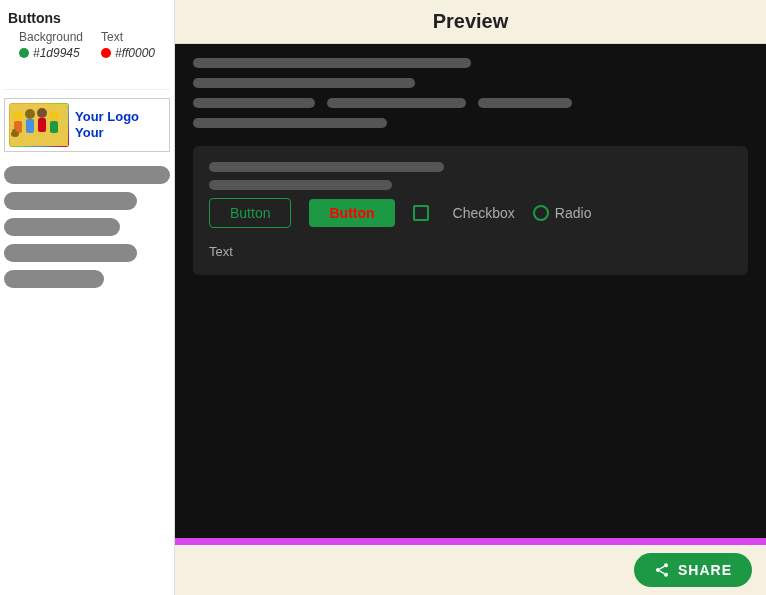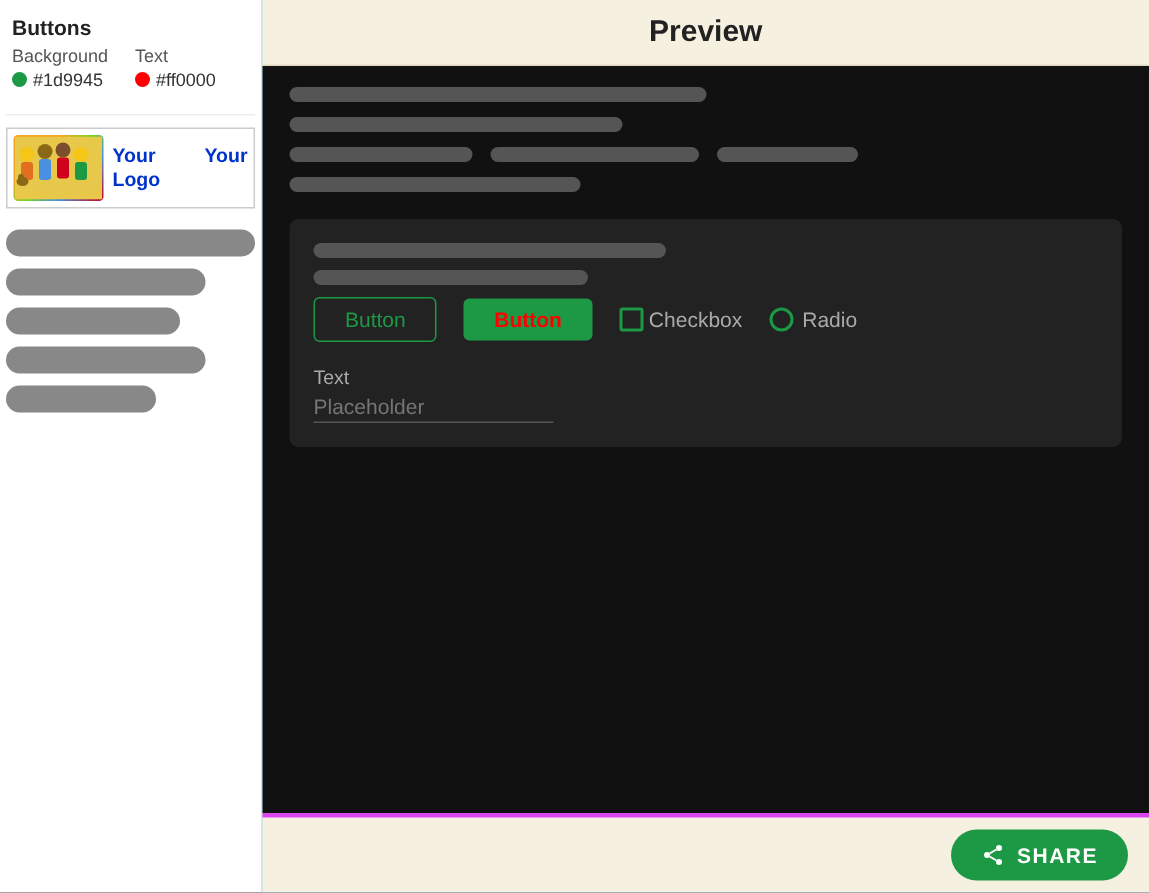--- a/index.html
+++ b/index.html
@@ -24,21 +24,22 @@
     .sidebar-top .section-title {
       font-weight: bold;
       font-size: 14px;
       color: #222;
       margin-bottom: 4px;
     }
 
     .color-row {
       display: flex;
       gap: 18px;
-      margin-bottom: 6px;
+      margin-bottom: 19px;
+      justify-content: center;
     }
 
     .color-item {
       display: flex;
       flex-direction: column;
       align-items: flex-start;
       font-size: 12px;
     }
 
     .color-item .color-label {
@@ -58,20 +59,21 @@
       border-radius: 50%;
       display: inline-block;
     }
 
     .color-dot.green { background: #1d9945; }
     .color-dot.red { background: #ff0000; }
 
     .color-value {
       font-size: 12px;
       color: #333;
+      font-style: italic;
     }
 
     
     .logo-area {
       background: #fff;
       border: 1px solid #ccc;
       margin: 8px 0;
       padding: 4px;
       display: flex;
       align-items: center;
@@ -89,20 +91,21 @@
       justify-content: center;
       font-size: 8px;
       color: white;
       position: relative;
       overflow: hidden;
       flex-shrink: 0;
     }
 
     .logo-text-area {
       display: flex;
+      flex-direction: column;
     }
 
     .logo-text {
       font-weight: bold;
       font-size: 13px;
       color: #0033cc;
       line-height: 1.2;
     }
 
     
@@ -120,21 +123,21 @@
       width: 100%;
     }
 
     .nav-bar.w80 { width: 80%; }
     .nav-bar.w70 { width: 70%; }
     .nav-bar.w60 { width: 60%; }
 
     
     .main-content {
       flex: 1;
-      background: #7dd3fc;
+      background: #8b5cf6;
       display: flex;
       flex-direction: column;
     }
 
     .preview-header {
       background: #f5f0e0;
       text-align: center;
       padding: 10px;
       font-size: 20px;
       font-weight: bold;
@@ -222,21 +225,21 @@
       padding: 6px 20px;
       border-radius: 4px;
       cursor: pointer;
       font-size: 14px;
       font-weight: bold;
     }
 
     .checkbox-item {
       display: flex;
       align-items: flex-end;
-      gap: 4px;
+      gap: 24px;
       color: #aaa;
       font-size: 14px;
       cursor: pointer;
     }
 
     .checkbox-box {
       width: 16px;
       height: 16px;
       border: 2px solid #1d9945;
       background: transparent;
@@ -284,21 +287,21 @@
       width: 160px;
       outline: none;
     }
 
     
     .bottom-bar {
       background: #f5f0e0;
       padding: 8px 14px;
       display: flex;
       justify-content: flex-end;
-      border-top: 3px solid #d946ef;
+      border-top: 7px solid #d946ef;
     }
 
     .share-btn {
       background: #1d9945;
       color: #fff;
       border: none;
       border-radius: 20px;
       padding: 9px 20px;
       font-size: 14px;
       font-weight: bold;
@@ -408,21 +411,20 @@
           <span>Checkbox</span>
         </label>
         <label class="radio-item">
           <div class="radio-circle"></div>
           <span>Radio</span>
         </label>
       </div>
 
       <div class="text-field-section">
         <span class="text-label">Text</span>
-        <input class="text-input-preview" type="text" placeholder="Placeholder" style="">
       </div>
     </div>
   </div>
 
   <div class="bottom-bar">
     <button class="share-btn">
       <svg class="share-icon" width="16" height="16" viewBox="0 0 24 24" fill="white">
         <circle cx="18" cy="5" r="3" fill="white"></circle>
         <circle cx="6" cy="12" r="3" fill="white"></circle>
         <circle cx="18" cy="19" r="3" fill="white"></circle>

